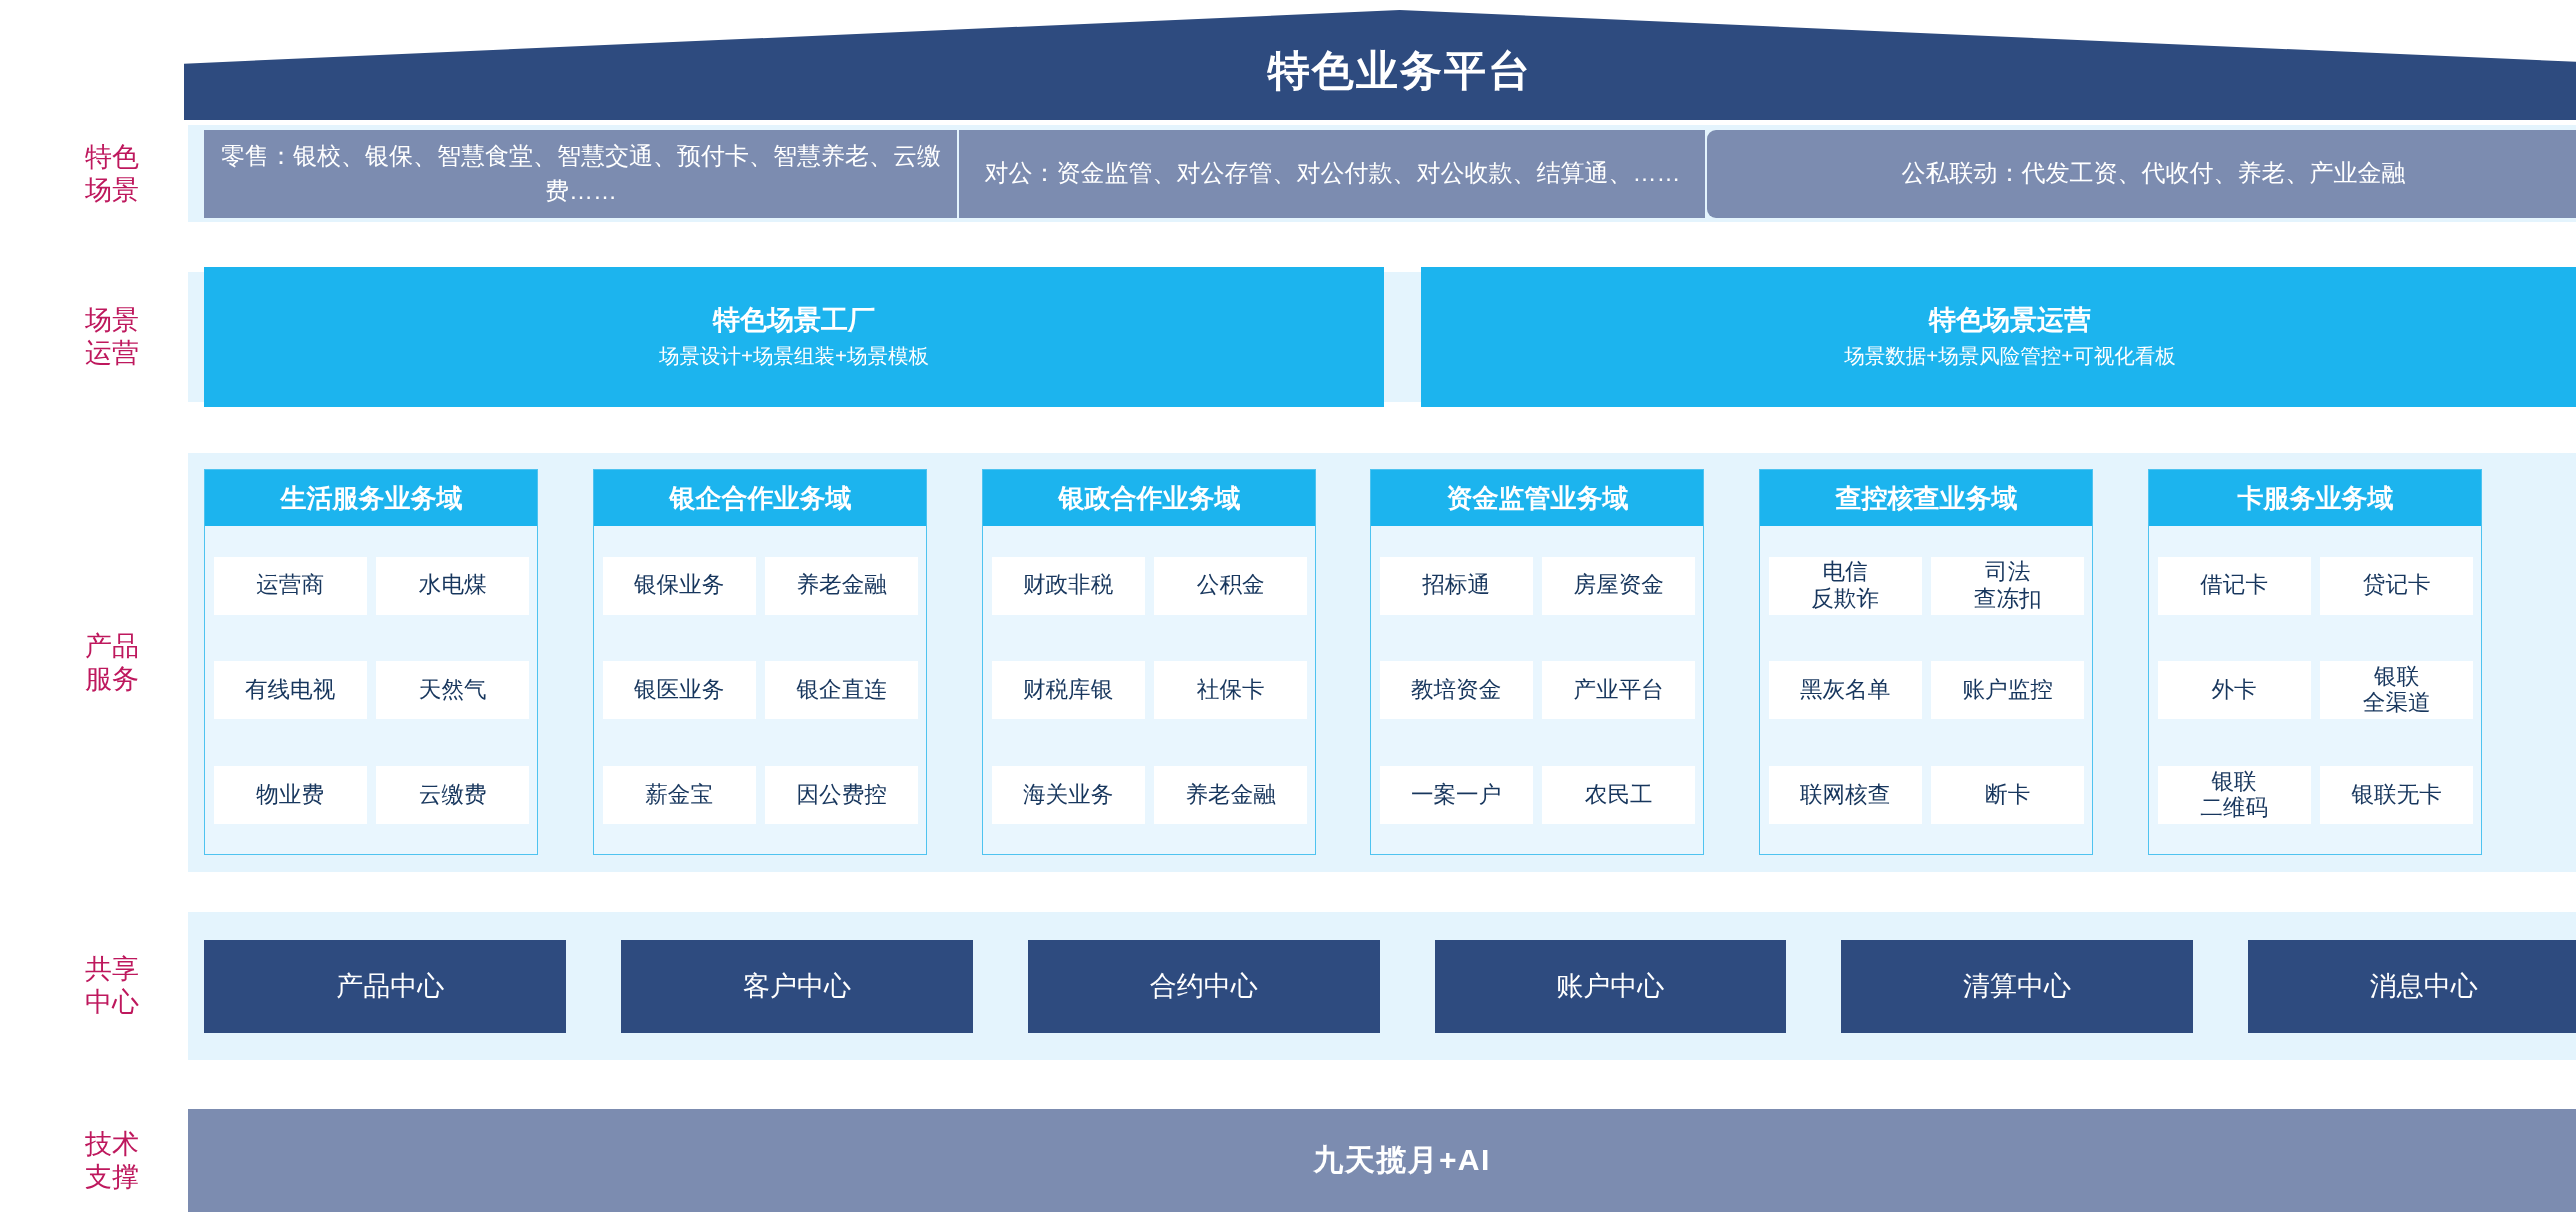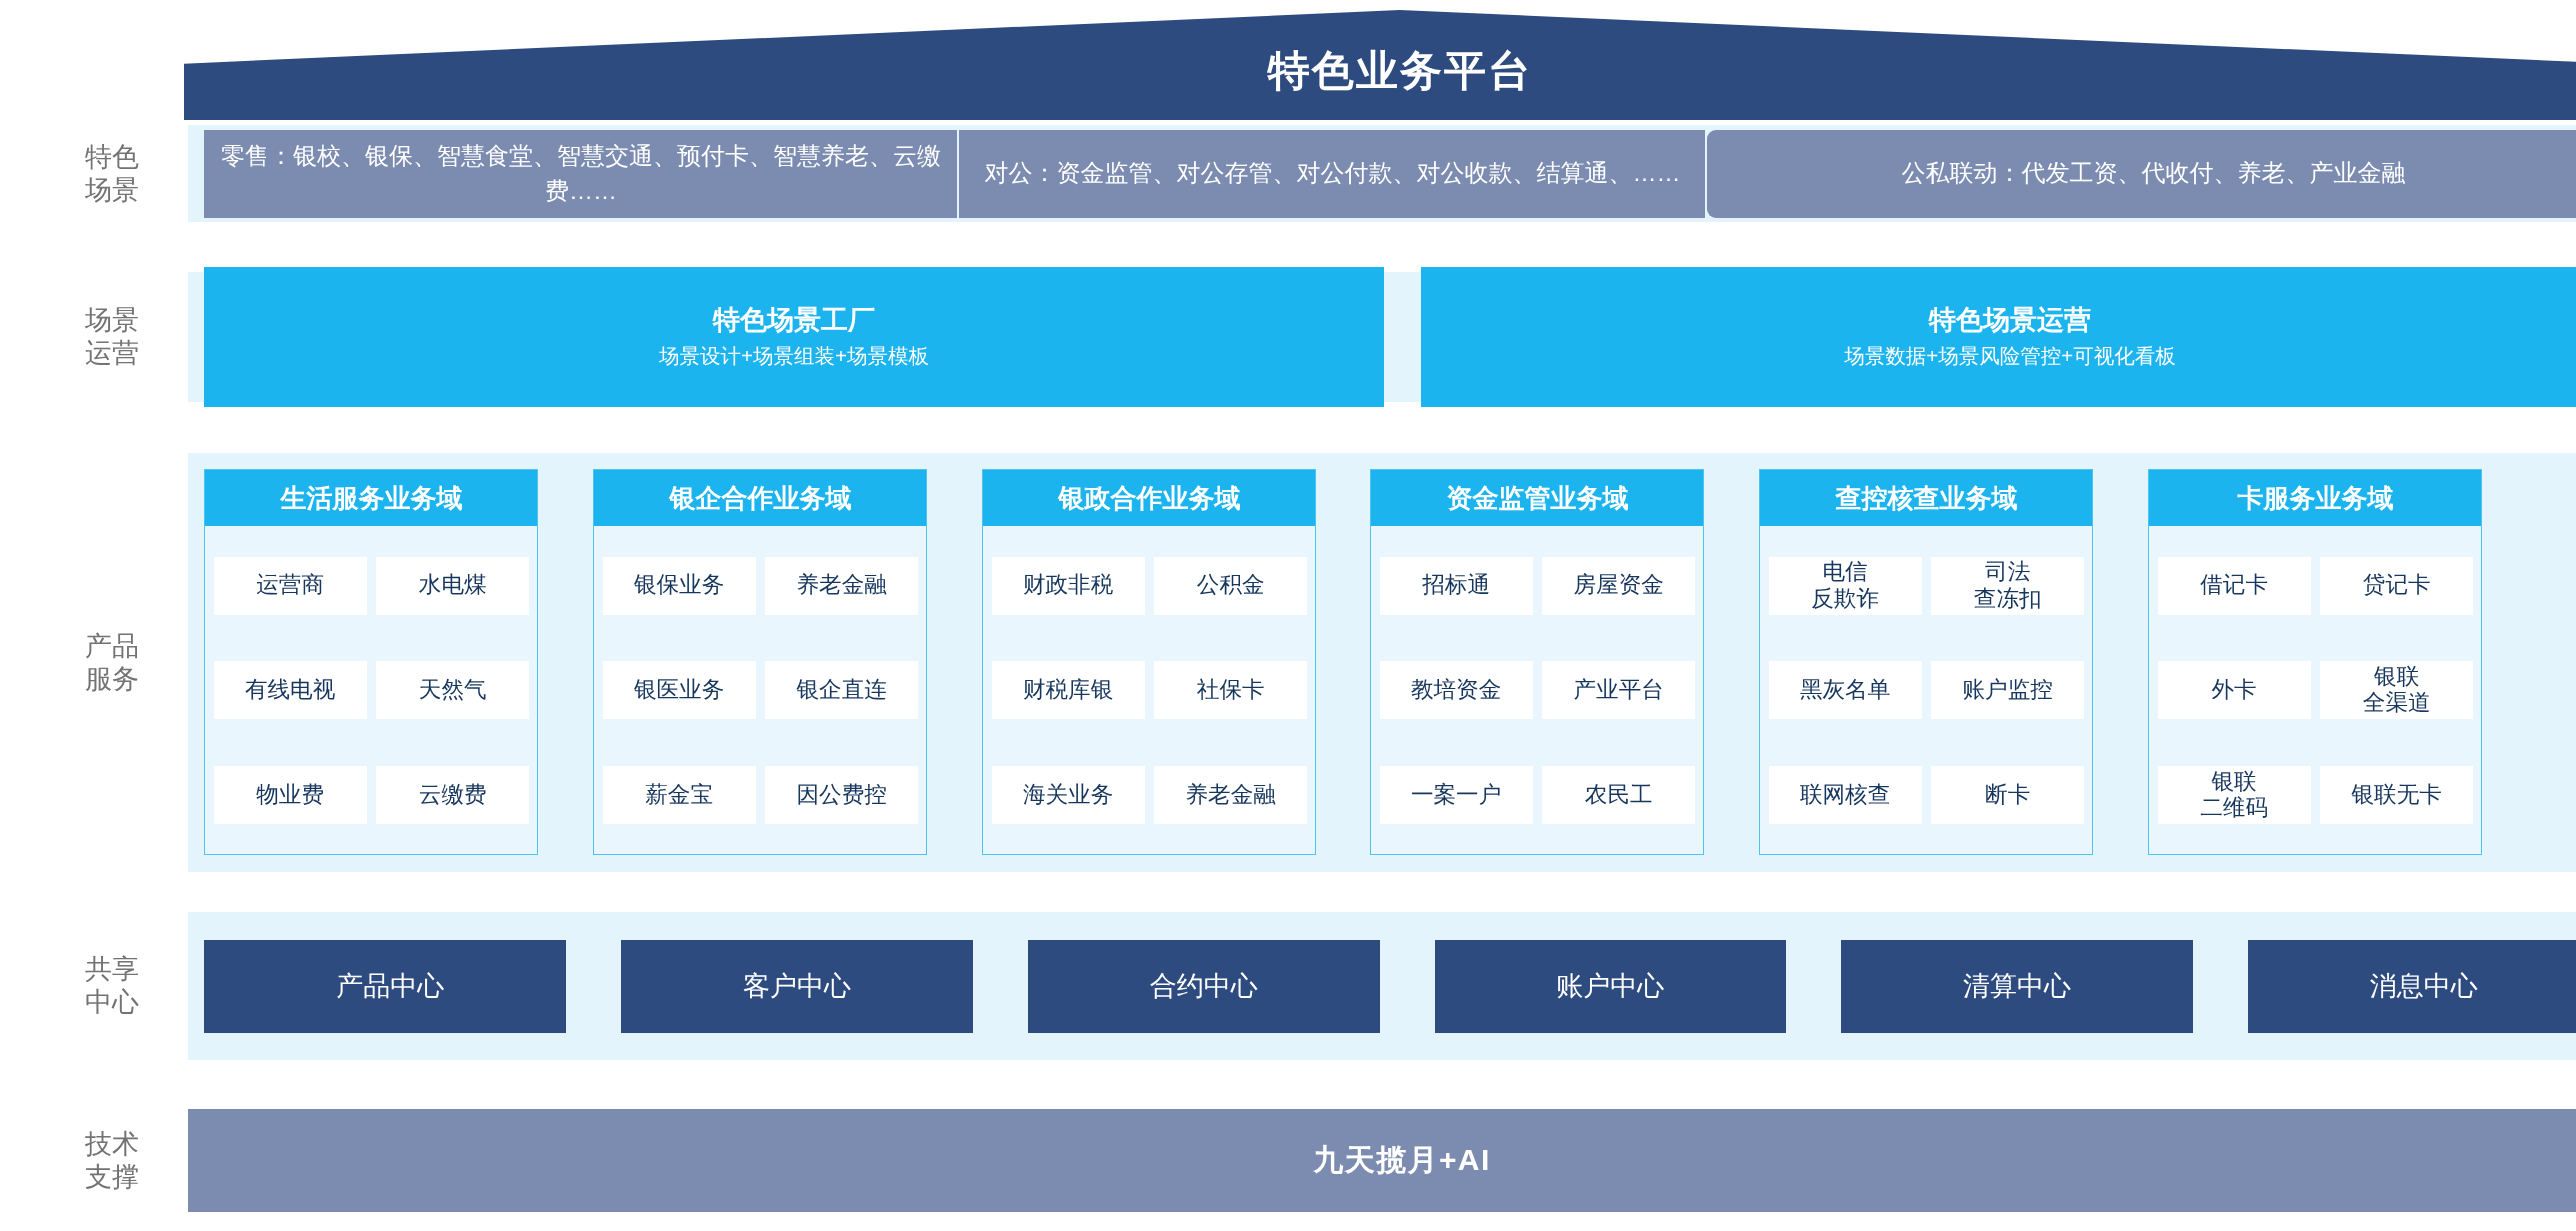--- a/index.html
+++ b/index.html
@@ -16,21 +16,21 @@
   .roof-title{
     position:absolute;left:0;top:40px;width:100%;
     text-align:center;color:#ffffff;
     font-size:42px;font-weight:bold;letter-spacing:2.1px;
     line-height:1;
   }
 
   
   .row-label{
     position:absolute;left:0;width:144px;
-    text-align:center;color:#737373;
+    text-align:center;color:#be185d;
     font-size:27px;font-weight:normal;line-height:1.22;
     display:flex;align-items:center;justify-content:center;
   }
   .row-label span{display:block;}
 
   
   .panel{
     position:absolute;left:148px;width:2428px;
     background:#e4f4fd;
     box-sizing:border-box;

